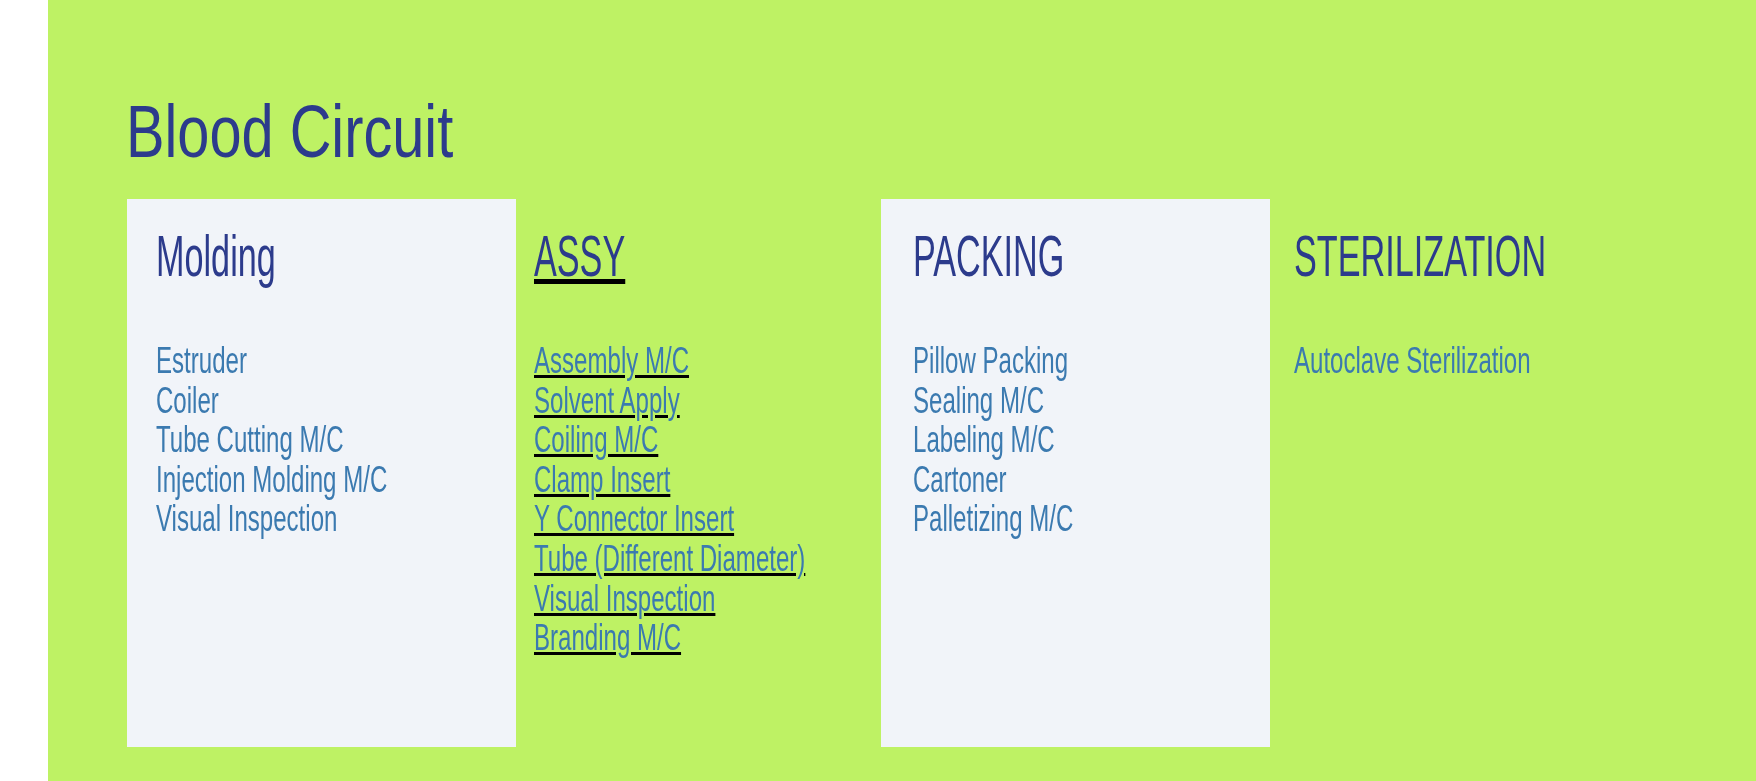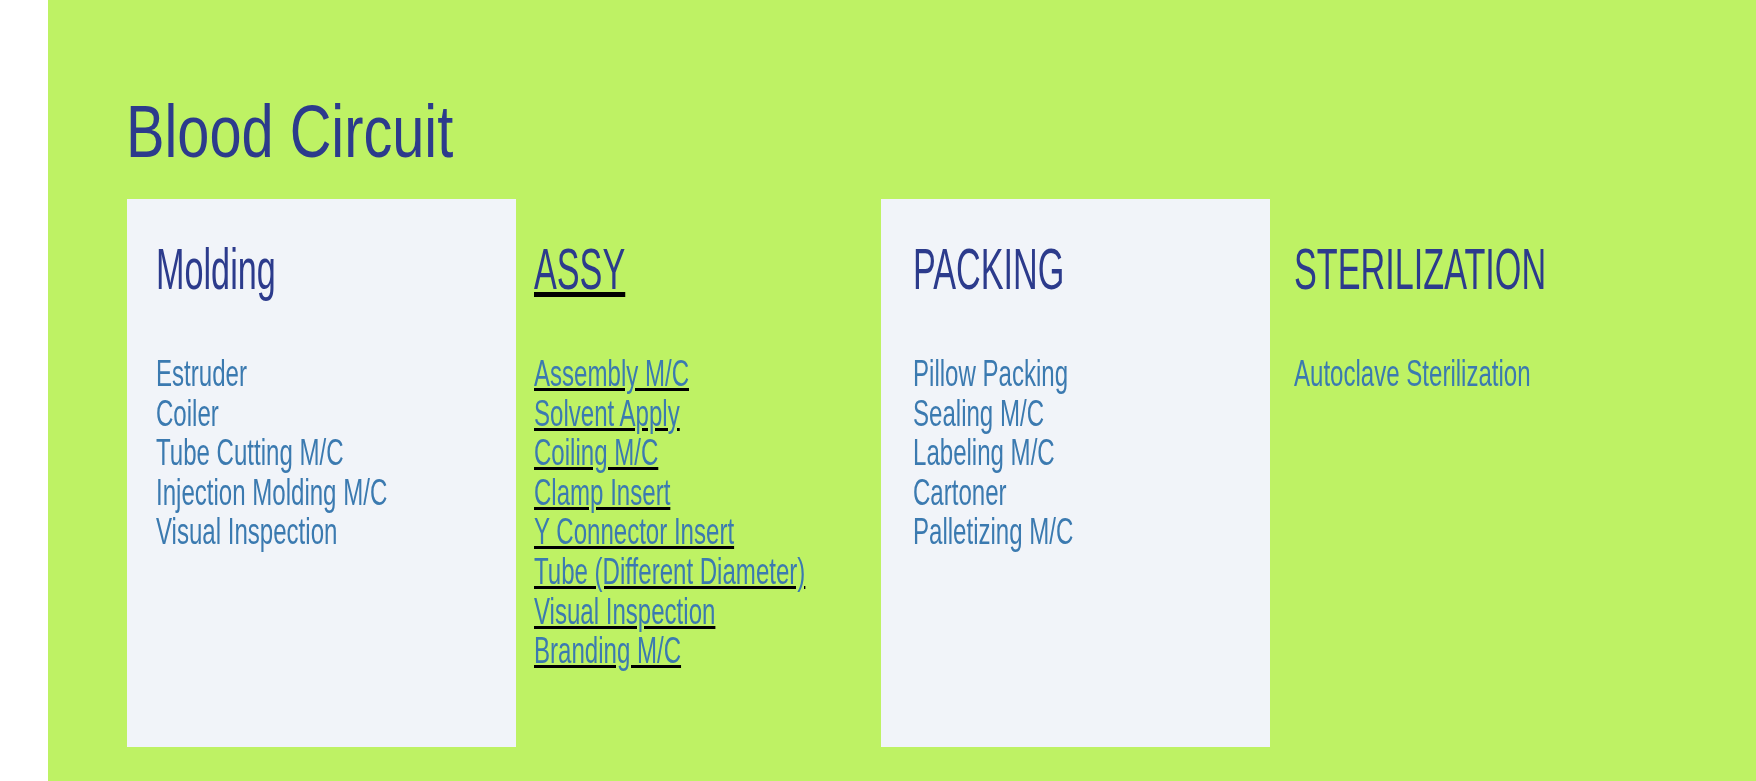--- a/index.html
+++ b/index.html
@@ -33,21 +33,21 @@
     position: absolute;
     top: 199px;
     width: 389px;
     height: 548px;
     background: var(--panel, #f1f4f9);
   }
   .panel-1 { left: 79px; }
   .panel-3 { left: 833px; }
   .col {
     position: absolute;
-    top: 241px;
+    top: 228px;
   }
   .col-1 { left: 108px; }
   .col-2 { left: 486px; text-decoration: underline; }
   .col-3 { left: 865px; }
   .col-4 { left: 1246px; }
   .col-header {
     margin: 0;
     font-size: 57px;
     font-weight: 400;
     line-height: 1;

